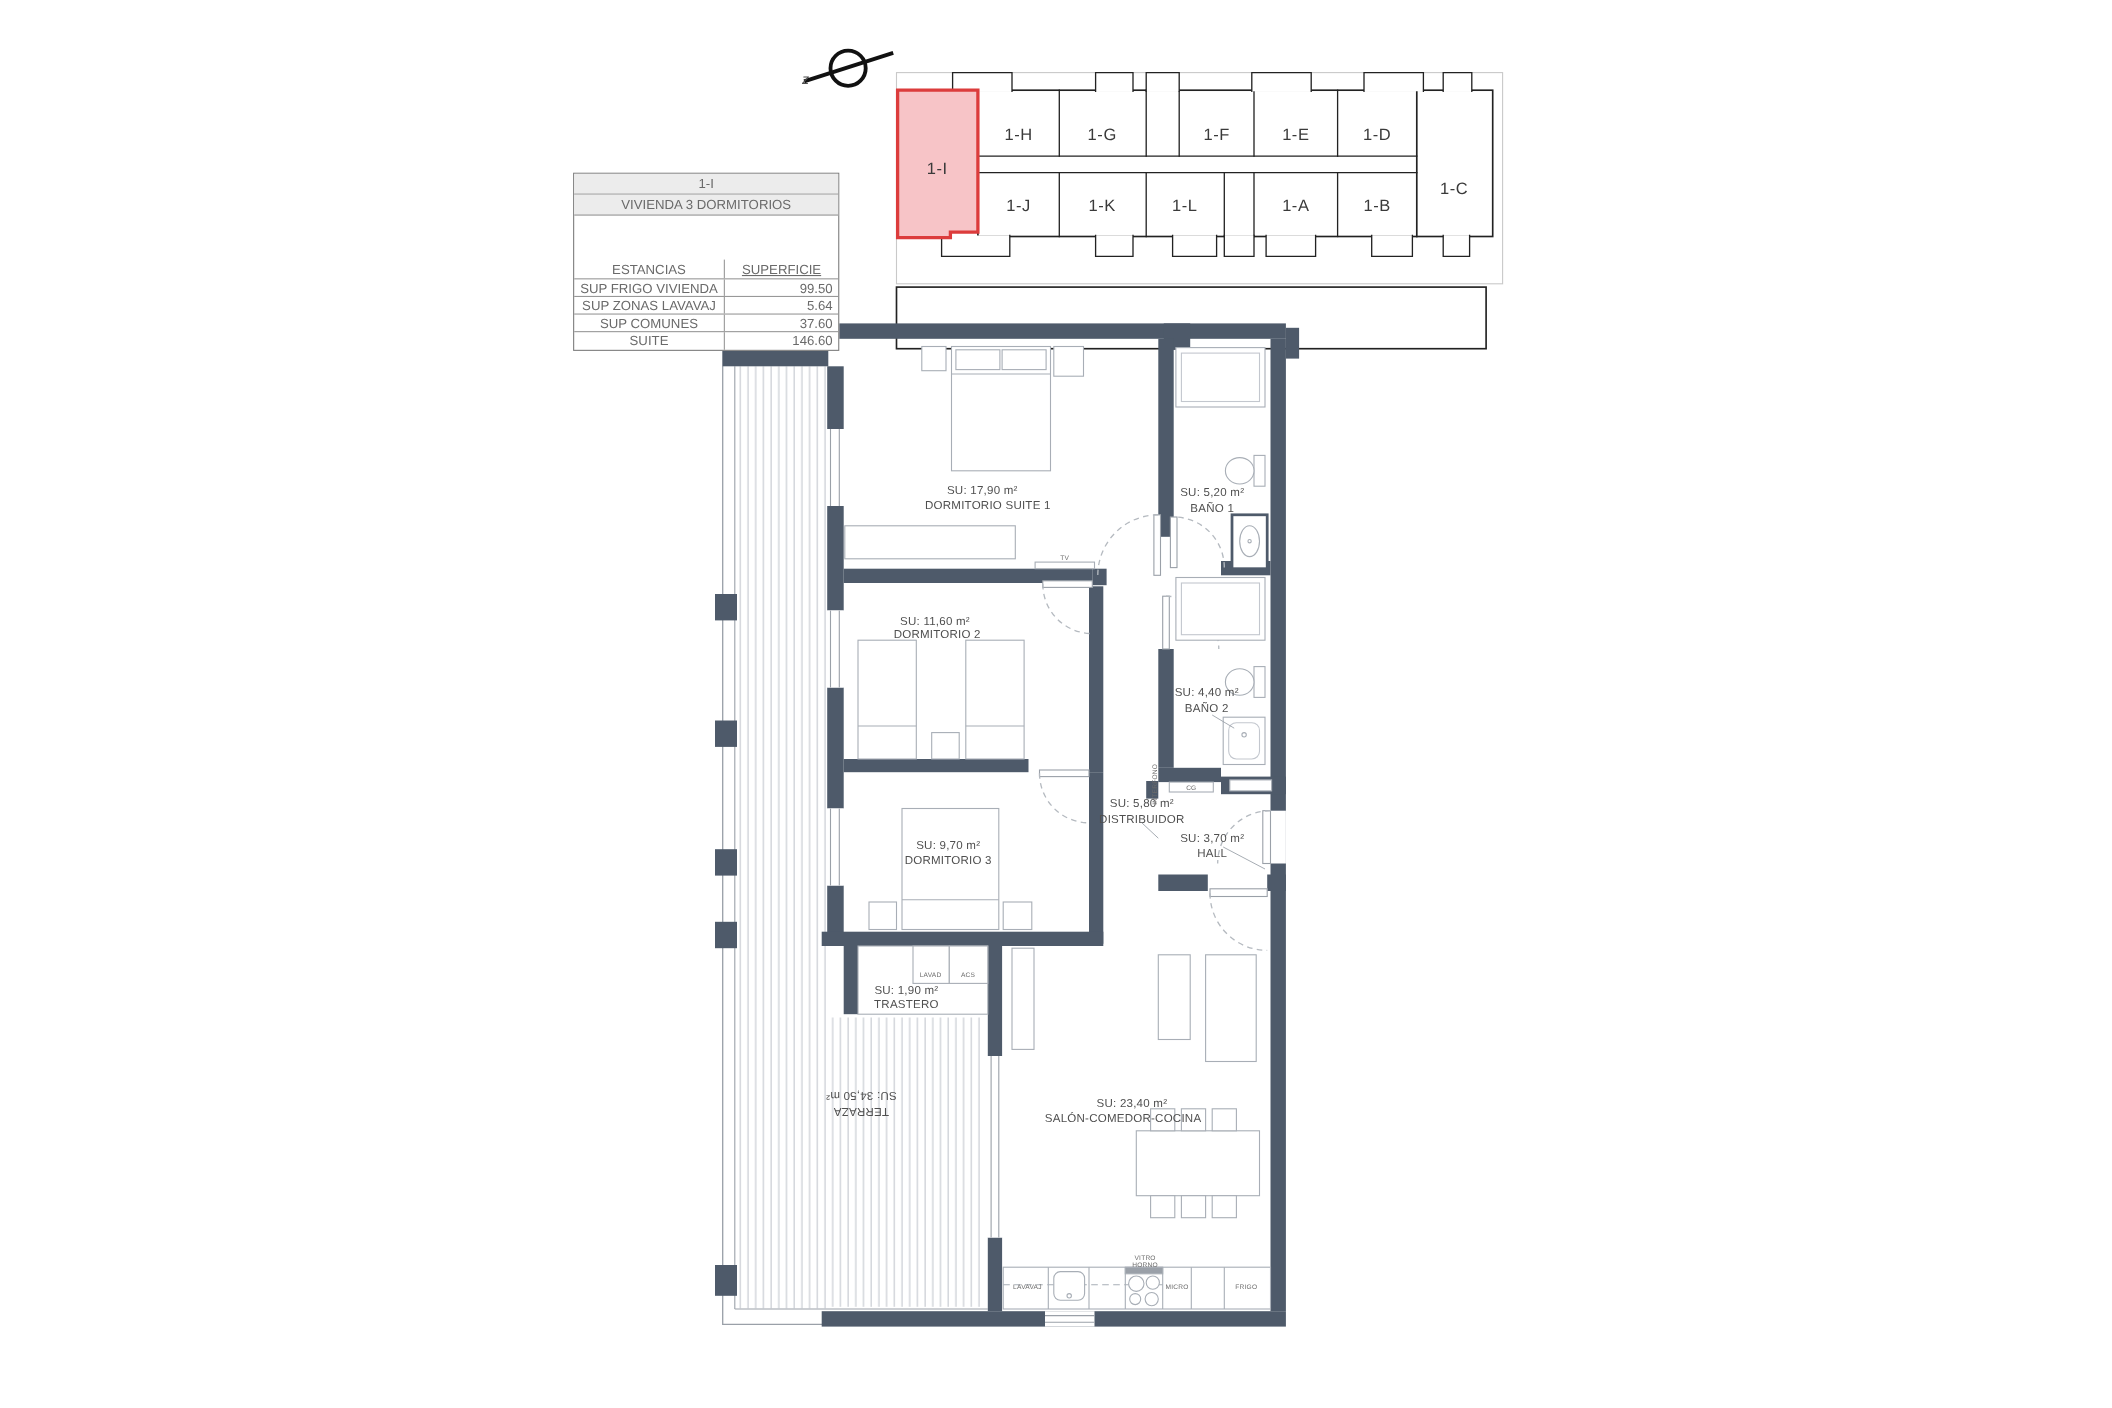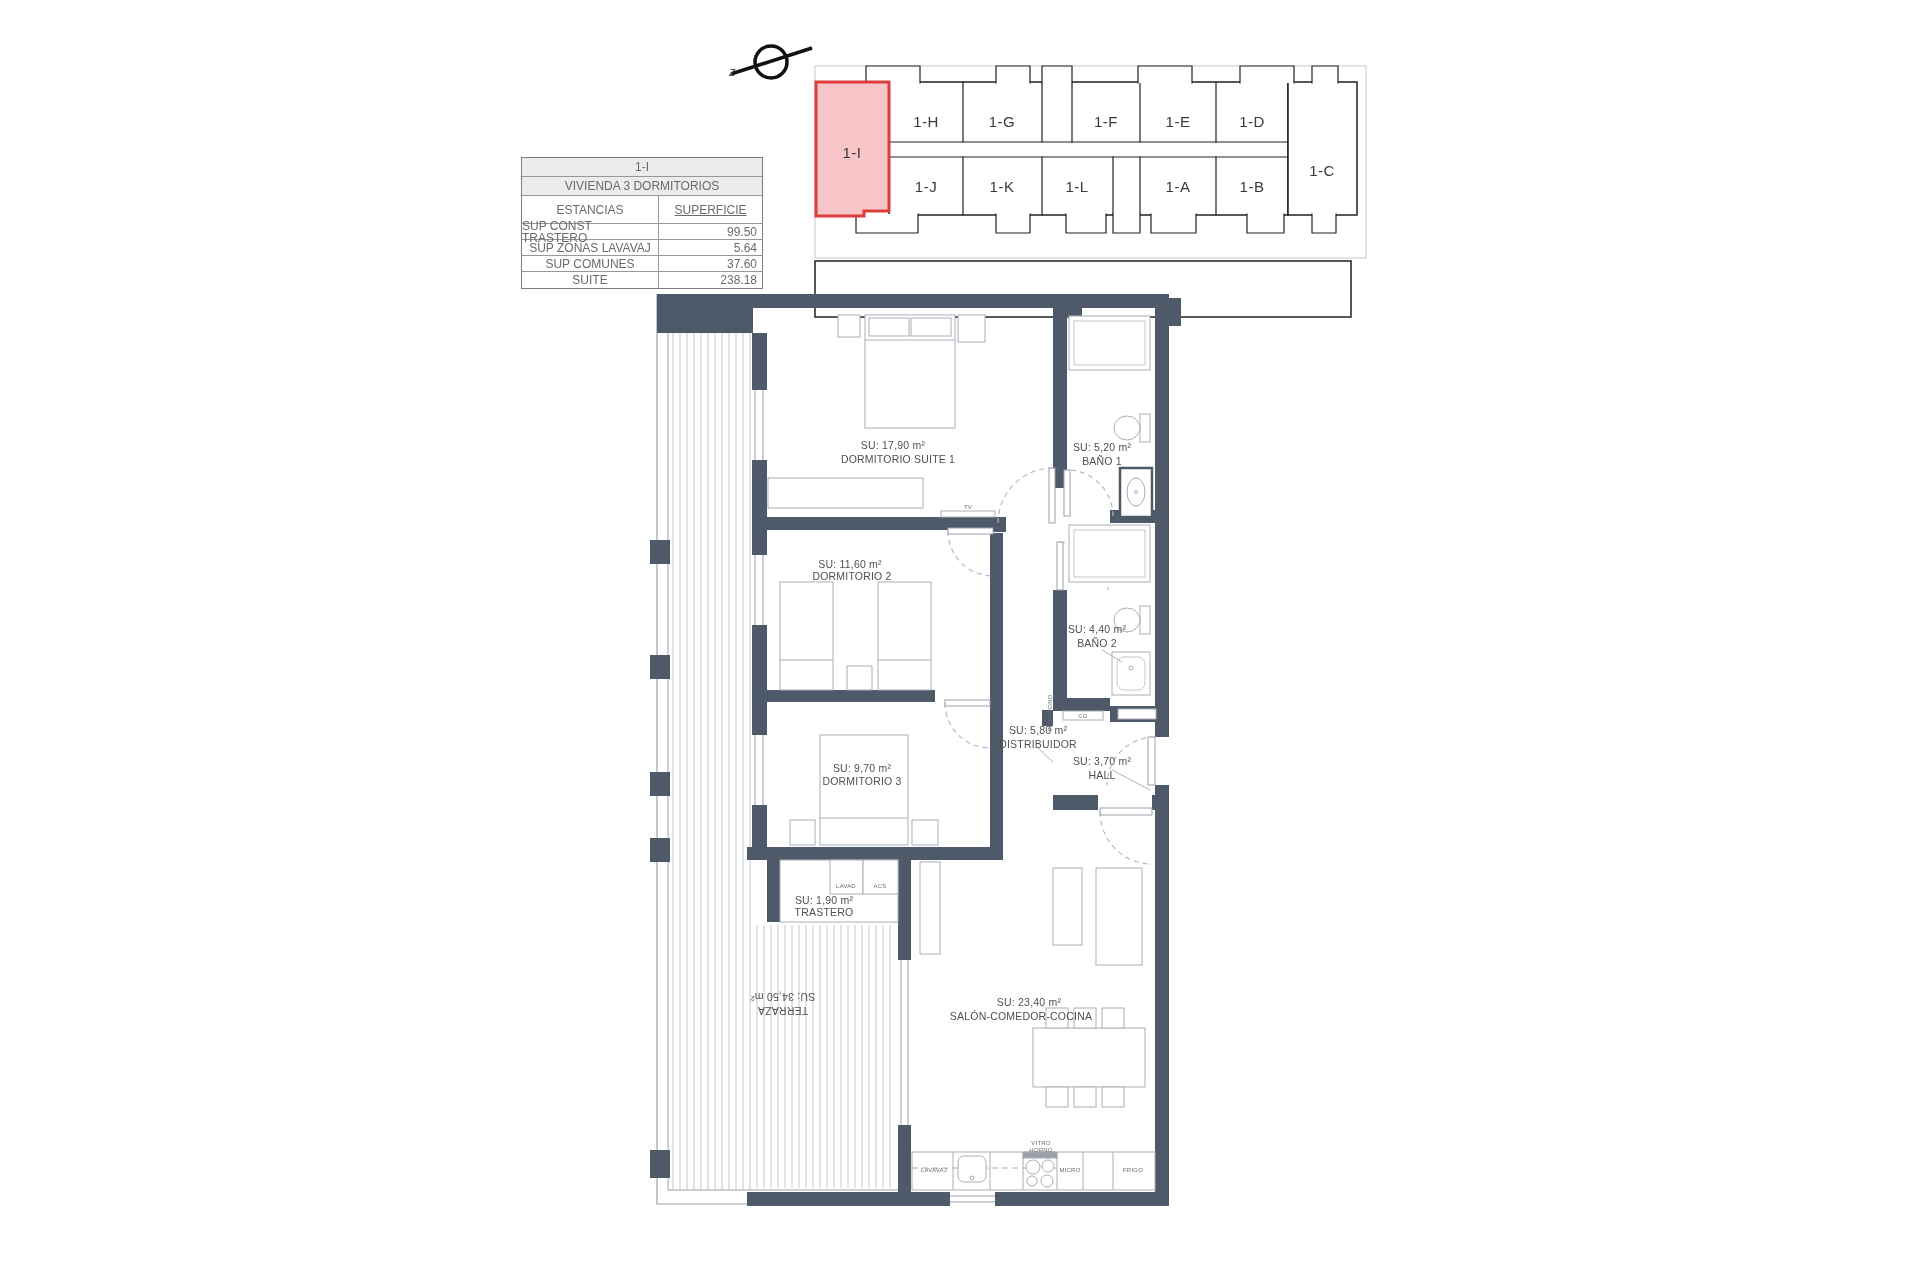--- a/index.html
+++ b/index.html
@@ -5,21 +5,21 @@
   html,body{margin:0;padding:0;background:#fff;}
   #page{position:relative;width:1920px;height:1280px;background:#ffffff;overflow:hidden;
         font-family:"Liberation Sans",sans-serif;}
   #plan-svg{position:absolute;left:0;top:0;}
   
   .info-table{position:absolute;left:521px;top:157px;width:240px;border:1.5px solid #7d7d7d;
               background:#fff;color:#6a6a6a;font-size:12px;line-height:1;}
   .it-row{box-sizing:border-box;border-bottom:1px solid #989898;display:flex;align-items:center;}
   .it-row:last-child{border-bottom:none;}
   .it-head{height:19px;background:#ececec;justify-content:center;}
-  .it-cols{height:28px;}
+  .it-cols{height:18px;margin-top:40px;}
   .it-data{height:16px;}
   .it-cell-l{box-sizing:border-box;width:137px;border-right:1px solid #989898;height:100%;
              display:flex;align-items:center;justify-content:center;}
   .it-cell-r{box-sizing:border-box;width:103px;height:100%;display:flex;align-items:center;
              justify-content:flex-end;padding-right:5px;}
   .it-cell-r.center{justify-content:center;padding-right:0;text-decoration:underline;}
   text{fill:#4f4f4f;}
   .room-su,.room-name{font-size:10.5px;letter-spacing:.2px;}
   .tiny{font-size:6px;fill:#6b6b6b;letter-spacing:.2px;}
   .unit-label{font-size:15px;fill:#3a3a3a;letter-spacing:.5px;}
@@ -340,30 +340,30 @@
       <span>1-I</span>
     </div>
     <div class="it-row it-head">
       <span>VIVIENDA 3 DORMITORIOS</span>
     </div>
     <div class="it-row it-cols">
       <div class="it-cell-l">ESTANCIAS</div>
       <div class="it-cell-r center">SUPERFICIE</div>
     </div>
     <div class="it-row it-data">
-      <div class="it-cell-l">SUP CONST TRASTERO</div>
+      <div class="it-cell-l">SUP FRIGO VIVIENDA</div>
       <div class="it-cell-r">99.50</div>
     </div>
     <div class="it-row it-data">
       <div class="it-cell-l">SUP ZONAS LAVAVAJ</div>
       <div class="it-cell-r">5.64</div>
     </div>
     <div class="it-row it-data">
       <div class="it-cell-l">SUP COMUNES</div>
       <div class="it-cell-r">37.60</div>
     </div>
     <div class="it-row it-data">
       <div class="it-cell-l">SUITE</div>
-      <div class="it-cell-r">238.18</div>
+      <div class="it-cell-r">146.60</div>
     </div>
   </div>
 
 </div>
 
 </body></html>

